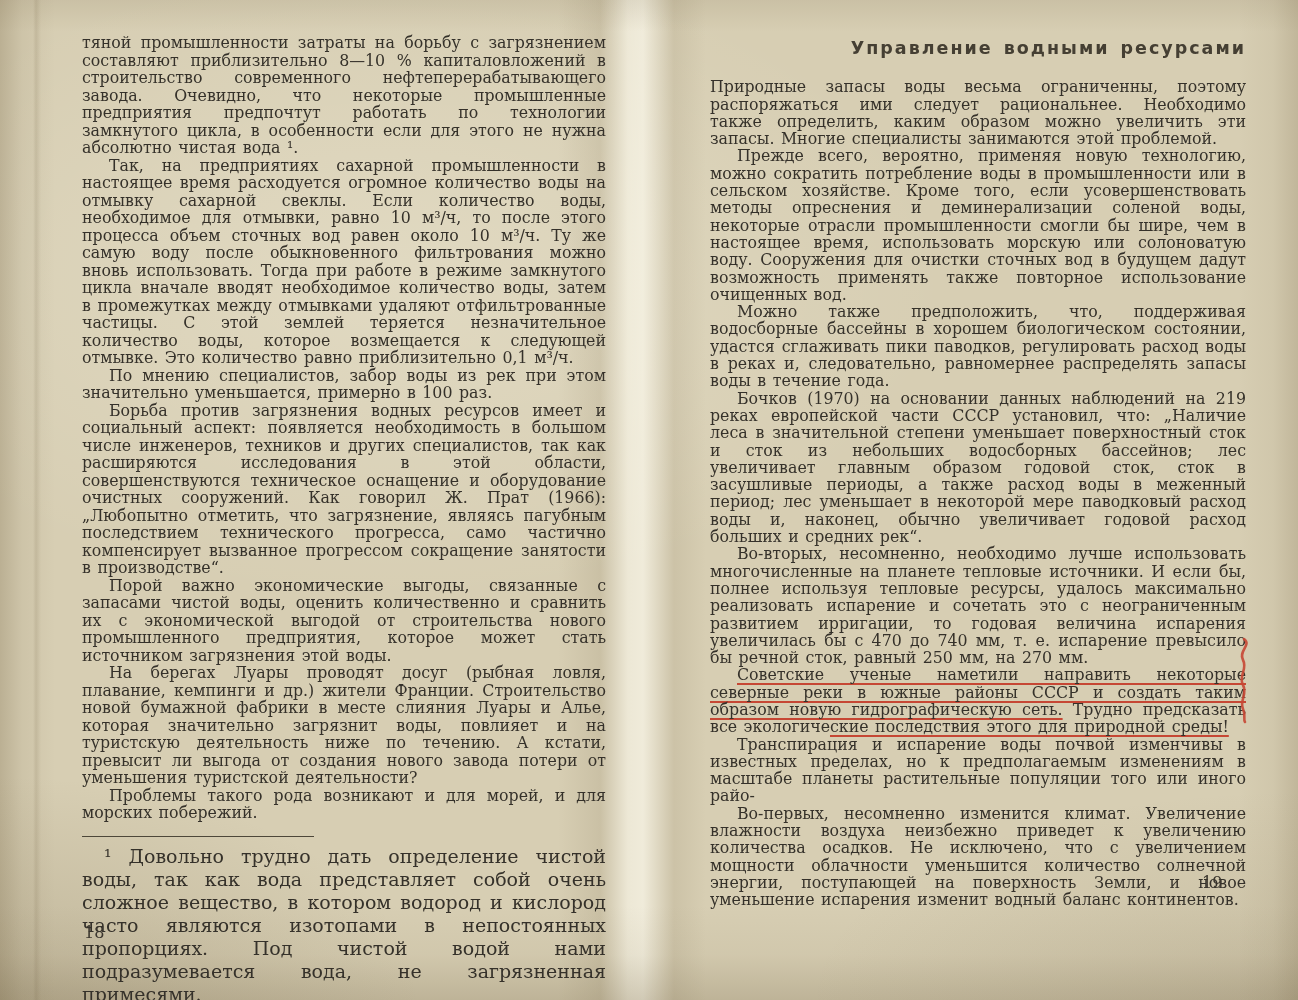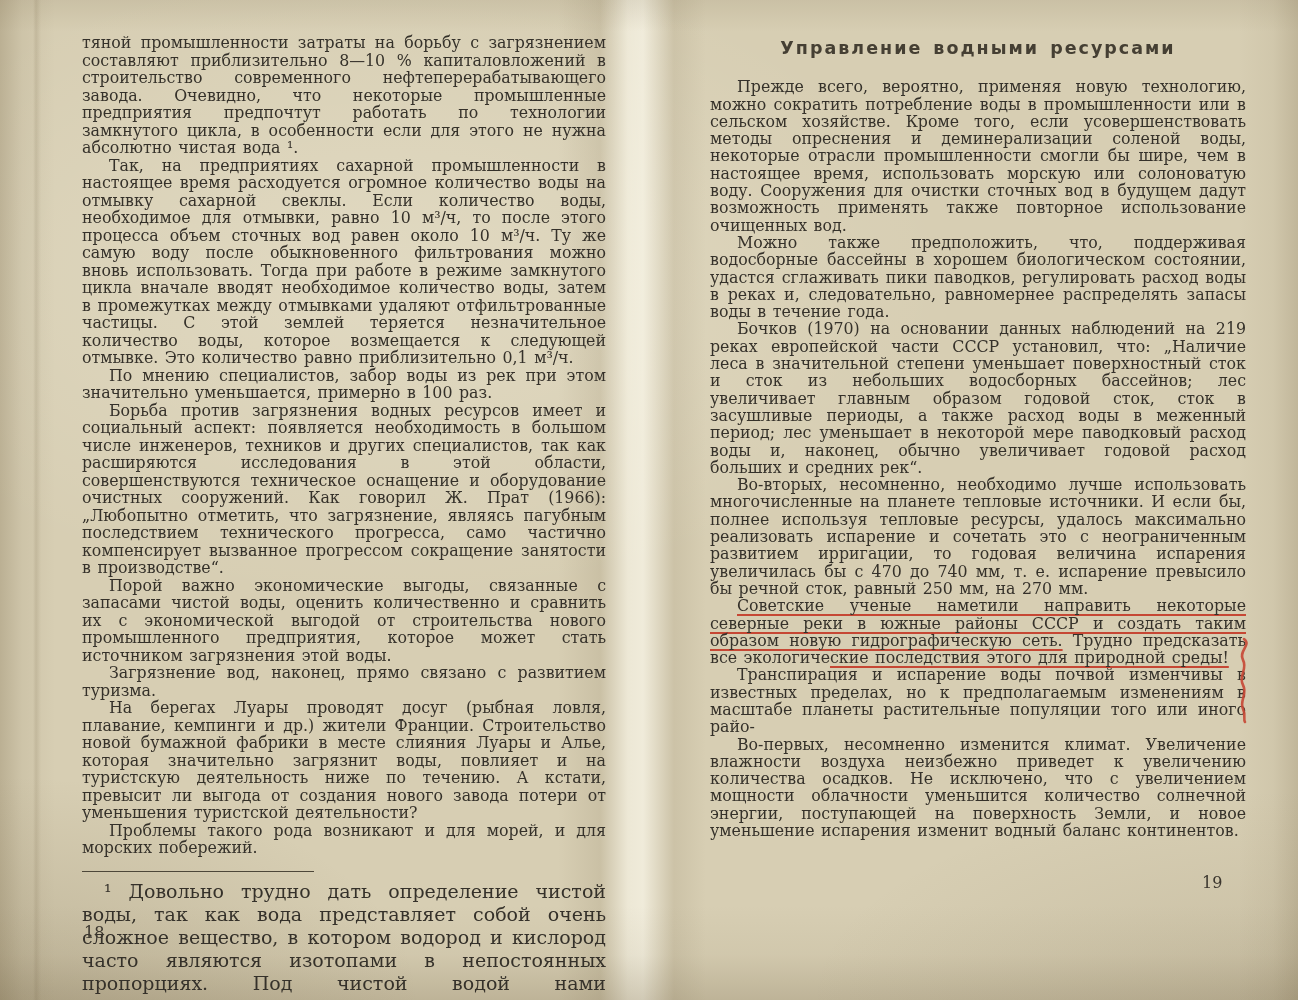--- a/index.html
+++ b/index.html
@@ -24,21 +24,21 @@
     color:#35312a;
   }
   .page-col{position:absolute;text-align:justify;}
   .left-col{left:82px;top:34px;width:524px;font-size:15.8px;line-height:17.5px;}
   .right-col{left:710px;top:40px;width:536px;font-size:15.8px;line-height:17.3px;}
   p{margin:0;text-indent:27px;word-spacing:1.5px;}
   p.noindent{text-indent:0;}
   .heading{
     font-family:"DejaVu Sans", sans-serif;
     font-weight:700;font-size:17.5px;letter-spacing:2px;
-    color:#453f33;margin:0 0 21px 0;text-indent:0;text-align:center;
+    color:#453f33;margin:0 0 21px 0;text-indent:0;text-align:right;
     word-spacing:3px;
   }
   .footnote-rule{width:232px;border:none;border-top:1.6px solid #4d4739;margin:14px 0 8px 0;}
   .footnote{font-size:19px;line-height:23px;text-indent:22px;word-spacing:1px;}
   .pagenum{position:absolute;font-size:16px;color:#3b362e;}
   .pagenum-left{left:84px;top:914px;margin-top:9px;}
   .pagenum-right{left:1202px;top:873px;}
   .red-u{
     text-decoration:underline;
     text-decoration-color:#c64734;
@@ -52,30 +52,30 @@
 <body>
 
 <div class="spread">
 
   <div class="page-col left-col">
     <p class="noindent">тяной промышленности затраты на борьбу с загрязнением составляют приблизительно 8—10 % капиталовложений в строительство современного нефтеперерабатывающего завода. Очевидно, что некоторые промышленные предприятия предпочтут работать по технологии замкнутого цикла, в особенности если для этого не нужна абсолютно чистая вода ¹.</p>
     <p>Так, на предприятиях сахарной промышленности в настоящее время расходуется огромное количество воды на отмывку сахарной свеклы. Если количество воды, необходимое для отмывки, равно 10 м³/ч, то после этого процесса объем сточных вод равен около 10 м³/ч. Ту же самую воду после обыкновенного фильтрования можно вновь использовать. Тогда при работе в режиме замкнутого цикла вначале вводят необходимое количество воды, затем в промежутках между отмывками удаляют отфильтрованные частицы. С этой землей теряется незначительное количество воды, которое возмещается к следующей отмывке. Это количество равно приблизительно 0,1 м³/ч.</p>
     <p>По мнению специалистов, забор воды из рек при этом значительно уменьшается, примерно в 100 раз.</p>
     <p>Борьба против загрязнения водных ресурсов имеет и социальный аспект: появляется необходимость в большом числе инженеров, техников и других специалистов, так как расширяются исследования в этой области, совершенствуются техническое оснащение и оборудование очистных сооружений. Как говорил Ж. Прат (1966): „Любопытно отметить, что загрязнение, являясь пагубным последствием технического прогресса, само частично компенсирует вызванное прогрессом сокращение занятости в производстве“.</p>
     <p>Порой важно экономические выгоды, связанные с запасами чистой воды, оценить количественно и сравнить их с экономической выгодой от строительства нового промышленного предприятия, которое может стать источником загрязнения этой воды.</p>
-    <p>Загрязнение вод, наконец, прямо связано с развитием туризма.</p>
     <p>На берегах Луары проводят досуг (рыбная ловля, плавание, кемпинги и др.) жители Франции. Строительство новой бумажной фабрики в месте слияния Луары и Алье, которая значительно загрязнит воды, повлияет и на туристскую деятельность ниже по течению. А кстати, превысит ли выгода от создания нового завода потери от уменьшения туристской деятельности?</p>
     <p>Проблемы такого рода возникают и для морей, и для морских побережий.</p>
     <hr class="footnote-rule">
     <p class="footnote noindent" style="text-indent:22px;">¹ Довольно трудно дать определение чистой воды, так как вода представляет собой очень сложное вещество, в котором водород и кислород часто являются изотопами в непостоянных пропорциях. Под чистой водой нами подразумевается вода, не загрязненная примесями.</p>
   </div>
   <div class="pagenum pagenum-left">18</div>
 
   <div class="page-col right-col">
     <h2 class="heading">Управление водными ресурсами</h2>
+    <p class="noindent">Природные запасы воды весьма ограниченны, поэтому распоряжаться ими следует рациональнее. Необходимо также определить, каким образом можно увеличить эти запасы. Многие специалисты занимаются этой проблемой.</p>
     <p>Прежде всего, вероятно, применяя новую технологию, можно сократить потребление воды в промышленности или в сельском хозяйстве. Кроме того, если усовершенствовать методы опреснения и деминерализации соленой воды, некоторые отрасли промышленности смогли бы шире, чем в настоящее время, использовать морскую или солоноватую воду. Сооружения для очистки сточных вод в будущем дадут возможность применять также повторное использование очищенных вод.</p>
     <p>Можно также предположить, что, поддерживая водосборные бассейны в хорошем биологическом состоянии, удастся сглаживать пики паводков, регулировать расход воды в реках и, следовательно, равномернее распределять запасы воды в течение года.</p>
     <p>Бочков (1970) на основании данных наблюдений на 219 реках европейской части СССР установил, что: „Наличие леса в значительной степени уменьшает поверхностный сток и сток из небольших водосборных бассейнов; лес увеличивает главным образом годовой сток, сток в засушливые периоды, а также расход воды в меженный период; лес уменьшает в некоторой мере паводковый расход воды и, наконец, обычно увеличивает годовой расход больших и средних рек“.</p>
     <p>Во-вторых, несомненно, необходимо лучше использовать многочисленные на планете тепловые источники. И если бы, полнее используя тепловые ресурсы, удалось максимально реализовать испарение и сочетать это с неограниченным развитием ирригации, то годовая величина испарения увеличилась бы с 470 до 740 мм, т. е. испарение превысило бы речной сток, равный 250 мм, на 270 мм.</p>
     <p><span class="red-u">Советские ученые наметили направить некоторые северные реки в южные районы СССР и создать таким образом новую гидрографическую сеть.</span><span> Трудно предсказать все экологиче</span><span class="red-u">ские последствия этого для природной среды!</span></p>
     <p>Транспирация и испарение воды почвой изменчивы в известных пределах, но к предполагаемым изменениям в масштабе планеты растительные популяции того или иного райо-</p>
     <p>Во-первых, несомненно изменится климат. Увеличение влажности воздуха неизбежно приведет к увеличению количества осадков. Не исключено, что с увеличением мощности облачности уменьшится количество солнечной энергии, поступающей на поверхность Земли, и новое уменьшение испарения изменит водный баланс континентов.</p>
   </div>
   <div class="pagenum pagenum-right">19</div>
 

